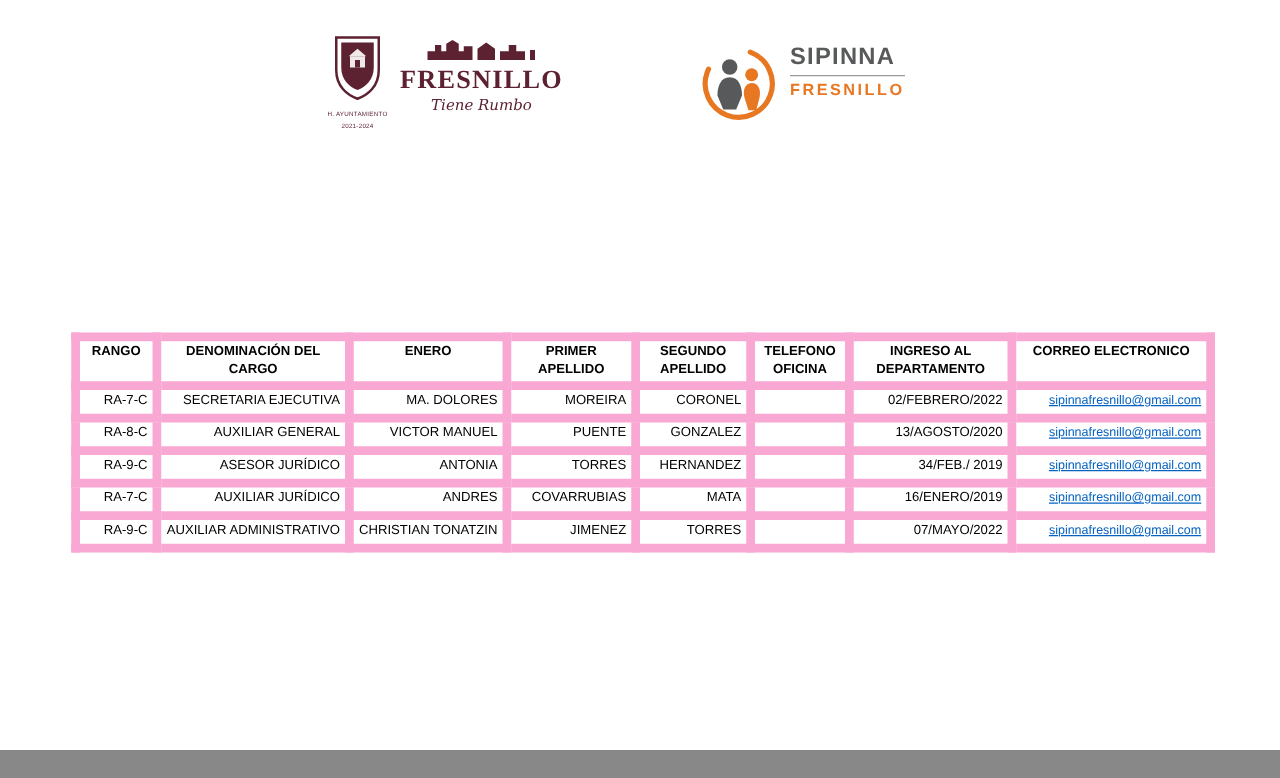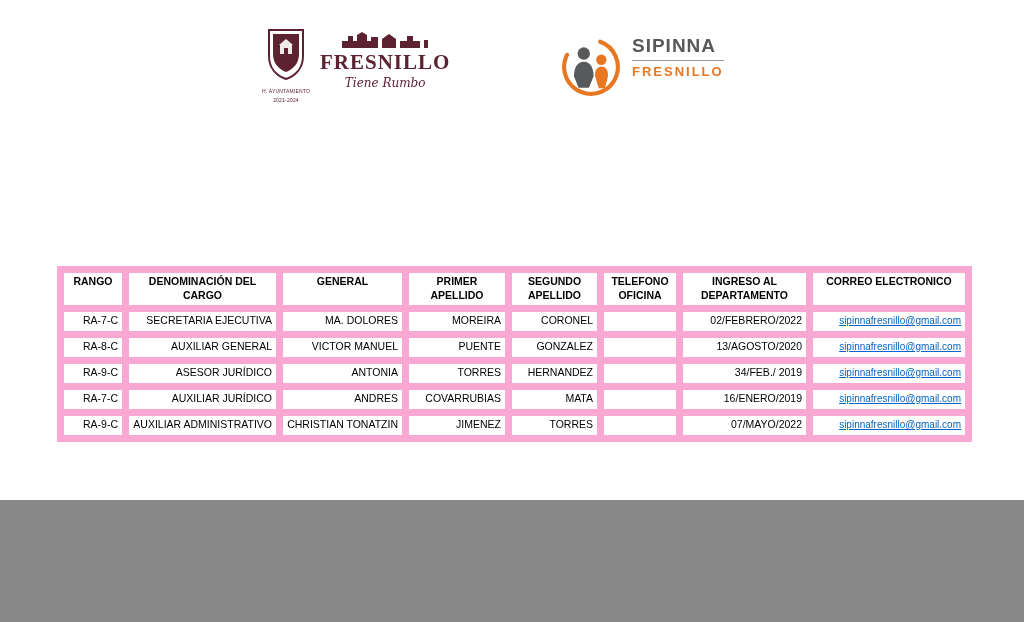--- a/index.html
+++ b/index.html
@@ -1,18 +1,18 @@
 <!DOCTYPE html>
 <html><head>
 <meta charset="utf-8">
 <style>
   * { margin:0; padding:0; box-sizing:border-box; }
   body { background:#888; font-family:"Liberation Sans", sans-serif; }
   .page {
-    position:relative; width:1024px; height:500px; margin:0 auto;
+    position:relative; width:1024px; height:600px; margin:0 auto;
     background:#ffffff; overflow:hidden; color:#000;
   }
 
   
   .logo-fresnillo {
     position:absolute; left:262px; top:28px;
     display:flex; align-items:flex-start; gap:10px;
   }
   .crest-wrap { display:flex; flex-direction:column; align-items:center; width:48px; }
   .crest-caption { font-size:5px; color:#5c2231; text-align:center; line-height:1.3; margin-top:2px; letter-spacing:.2px; }
@@ -118,21 +118,21 @@
         <col style="width:103px">
       <col style="width:92px">
         <col style="width:79px">
         <col style="width:130px">
         <col style="width:159px">
     </colgroup>
     <thead>
       <tr>
         <th>RANGO</th>
         <th>DENOMINACIÓN DEL CARGO</th>
-        <th>GENERAL</th>
+        <th>ENERO</th>
         <th>PRIMER APELLIDO</th>
         <th>SEGUNDO APELLIDO</th>
         <th>TELEFONO OFICINA</th>
         <th>INGRESO AL DEPARTAMENTO</th>
         <th>CORREO ELECTRONICO</th>
       </tr>
     </thead>
     <tbody>
       <tr>
         <td>RA-7-C</td>

